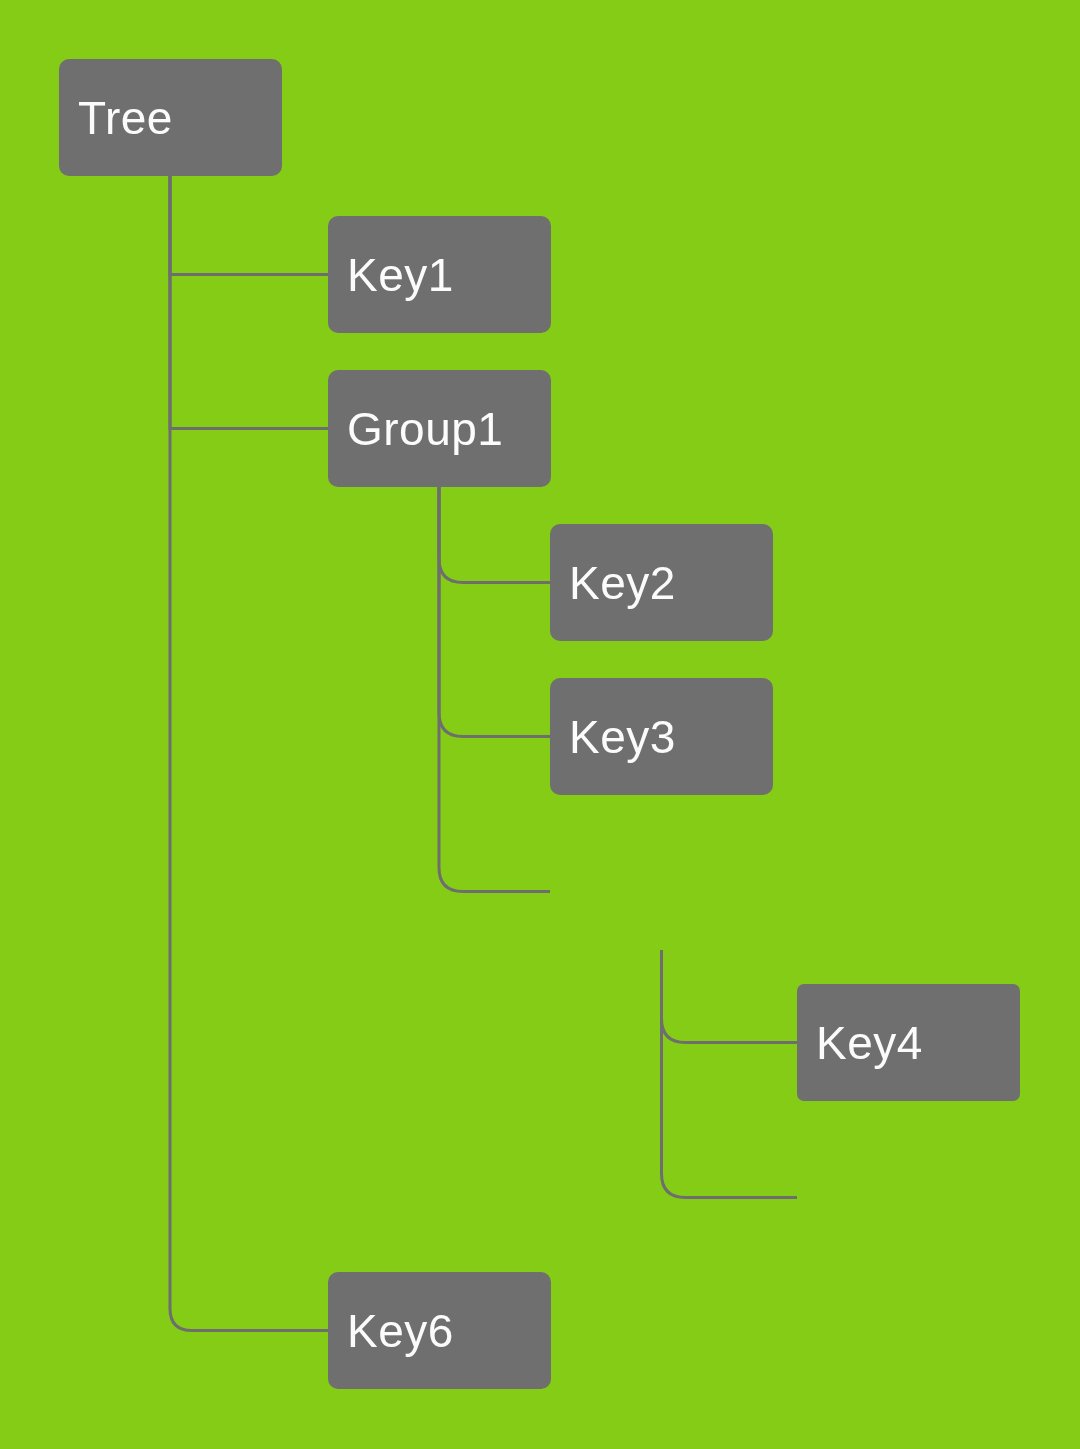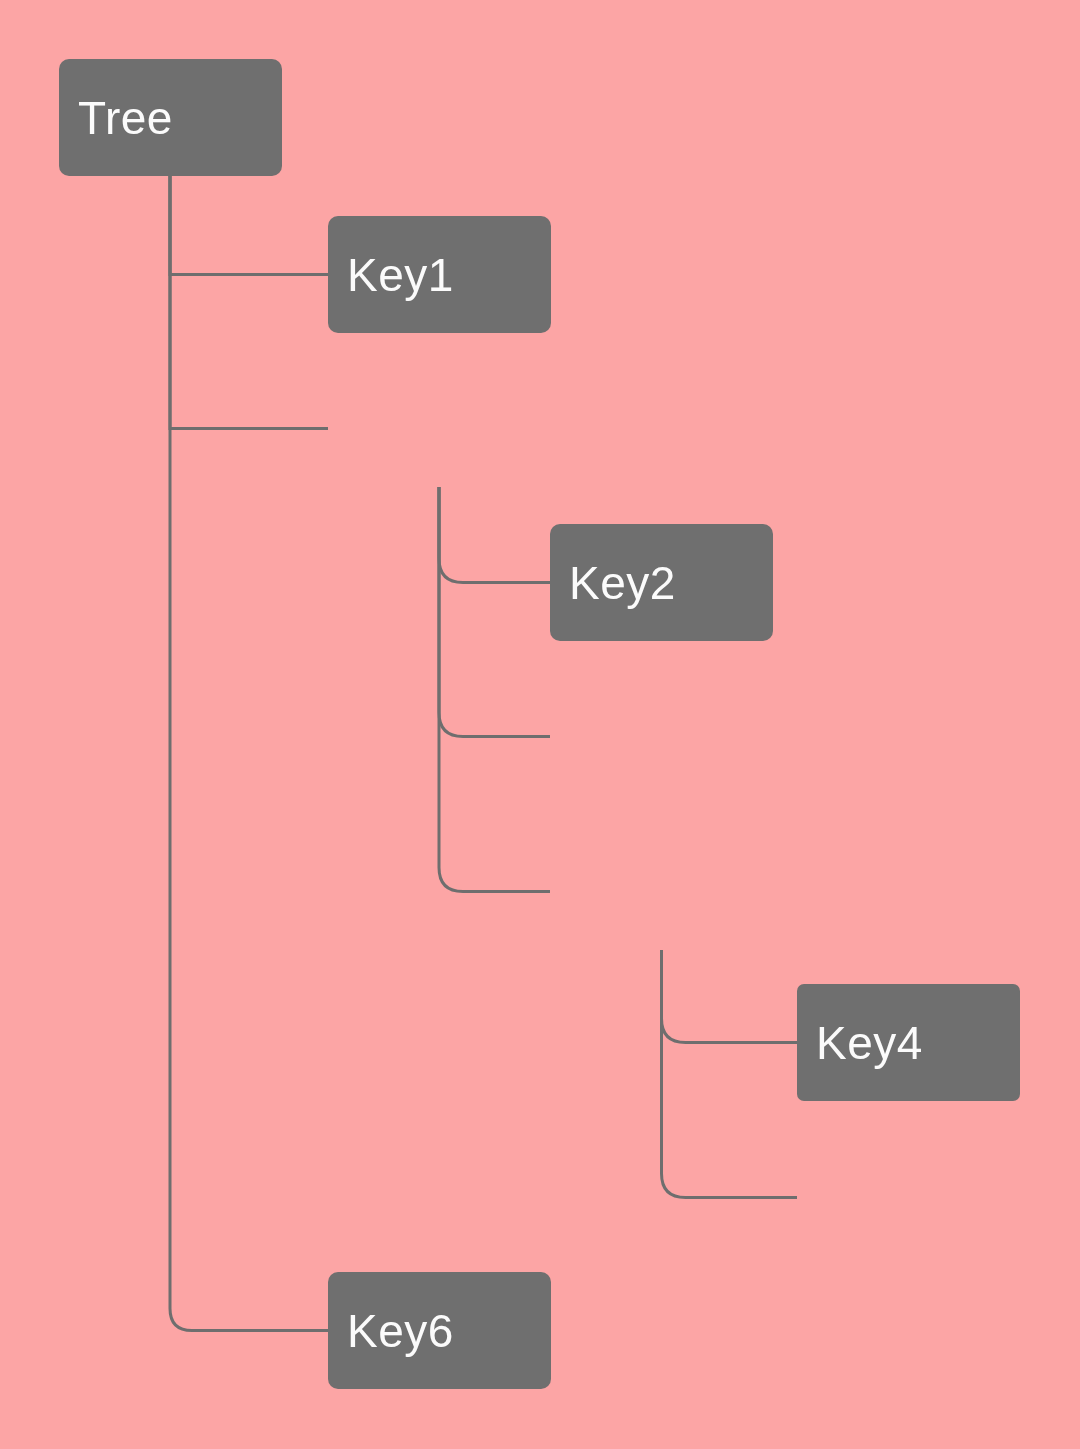--- a/index.html
+++ b/index.html
@@ -1,20 +1,20 @@
 <!DOCTYPE html>
 <html><head>
 <meta charset="utf-8">
 <style>
   html, body { margin: 0; padding: 0; background: #000000; }
   #stage {
     position: relative;
     width: 1080px;
     height: 1449px;
-    background: #fca5a5;
+    background: #84cc16;
     overflow: hidden;
     font-family: "Liberation Sans", sans-serif;
   }
   #connectors {
     position: absolute;
     left: 0; top: 0;
     width: 1080px; height: 1449px;
   }
   #connectors path {
     fill: none;
@@ -62,25 +62,31 @@
   </svg>
 
   <div class="node" id="n-tree">
     <span>Tree</span>
   </div>
 
   <div class="node" id="n-key1">
     <span>Key1</span>
   </div>
 
+  <div class="node" id="n-group1">
+    <span>Group1</span>
+  </div>
 
   <div class="node" id="n-key2">
     <span>Key2</span>
   </div>
 
+  <div class="node" id="n-key3">
+    <span>Key3</span>
+  </div>
 
 
   <div class="node" id="n-key4">
     <span>Key4</span>
   </div>
 
 
   <div class="node" id="n-key6">
     <span>Key6</span>
   </div>

